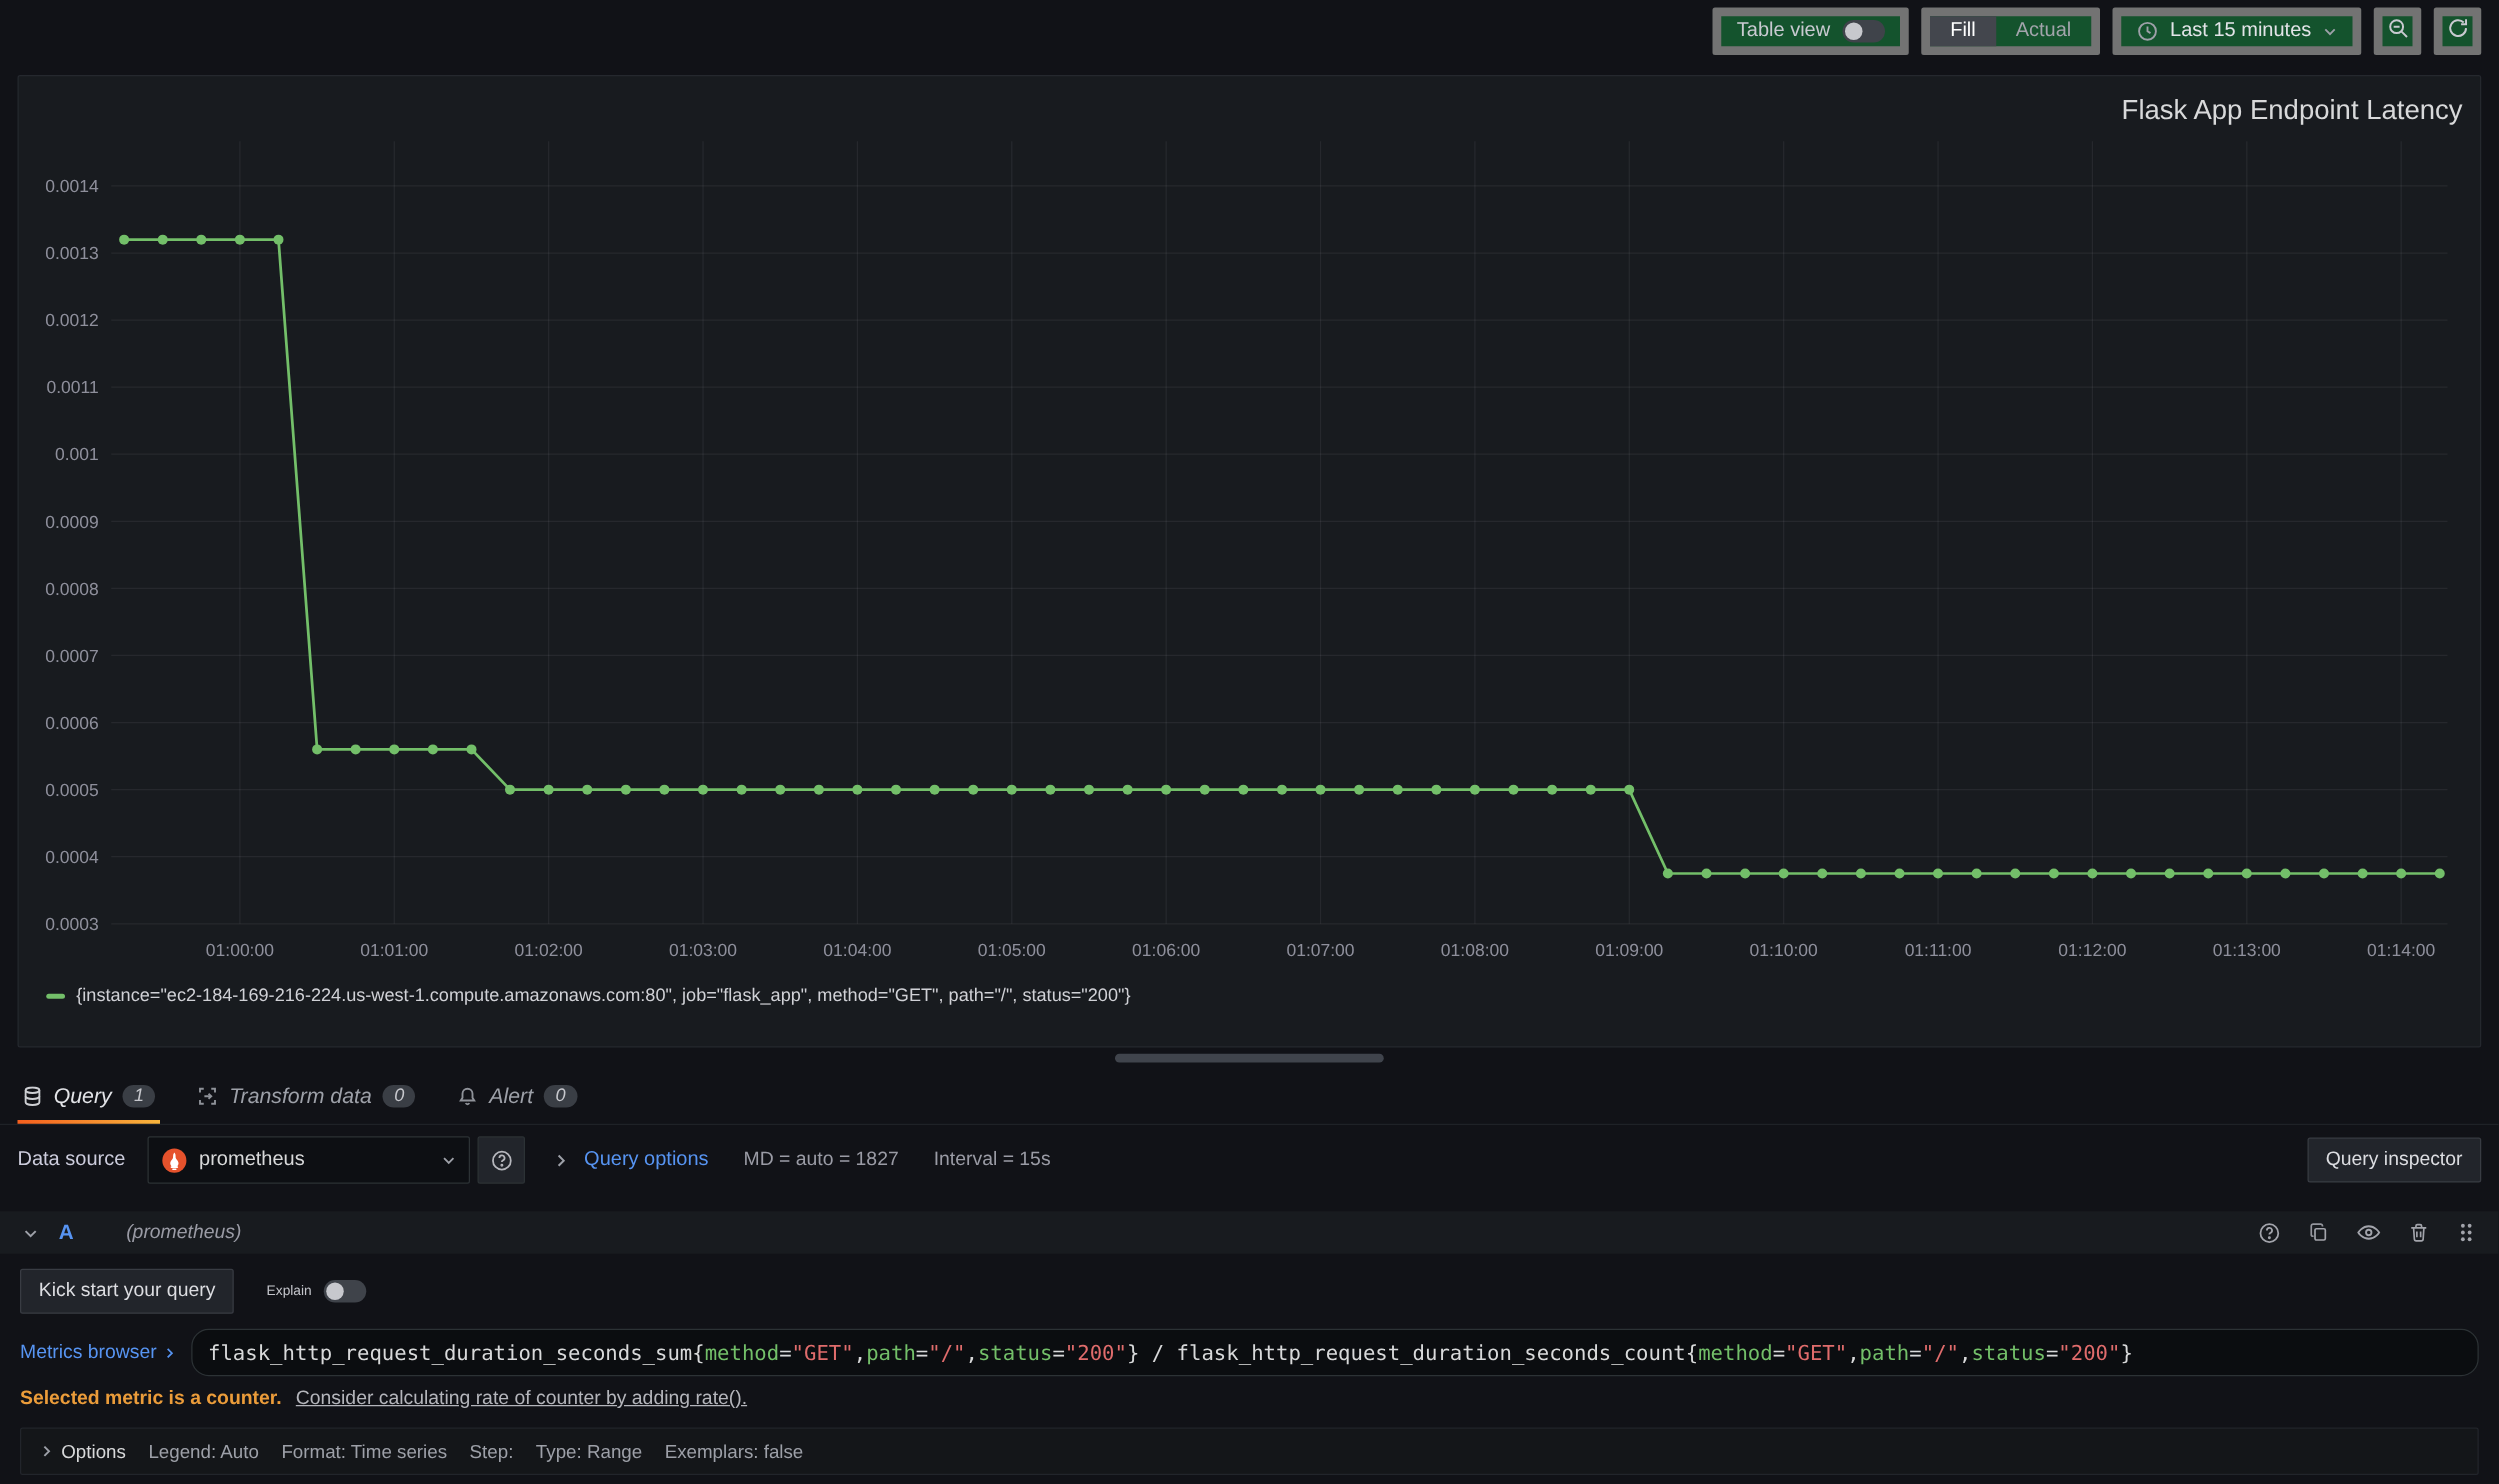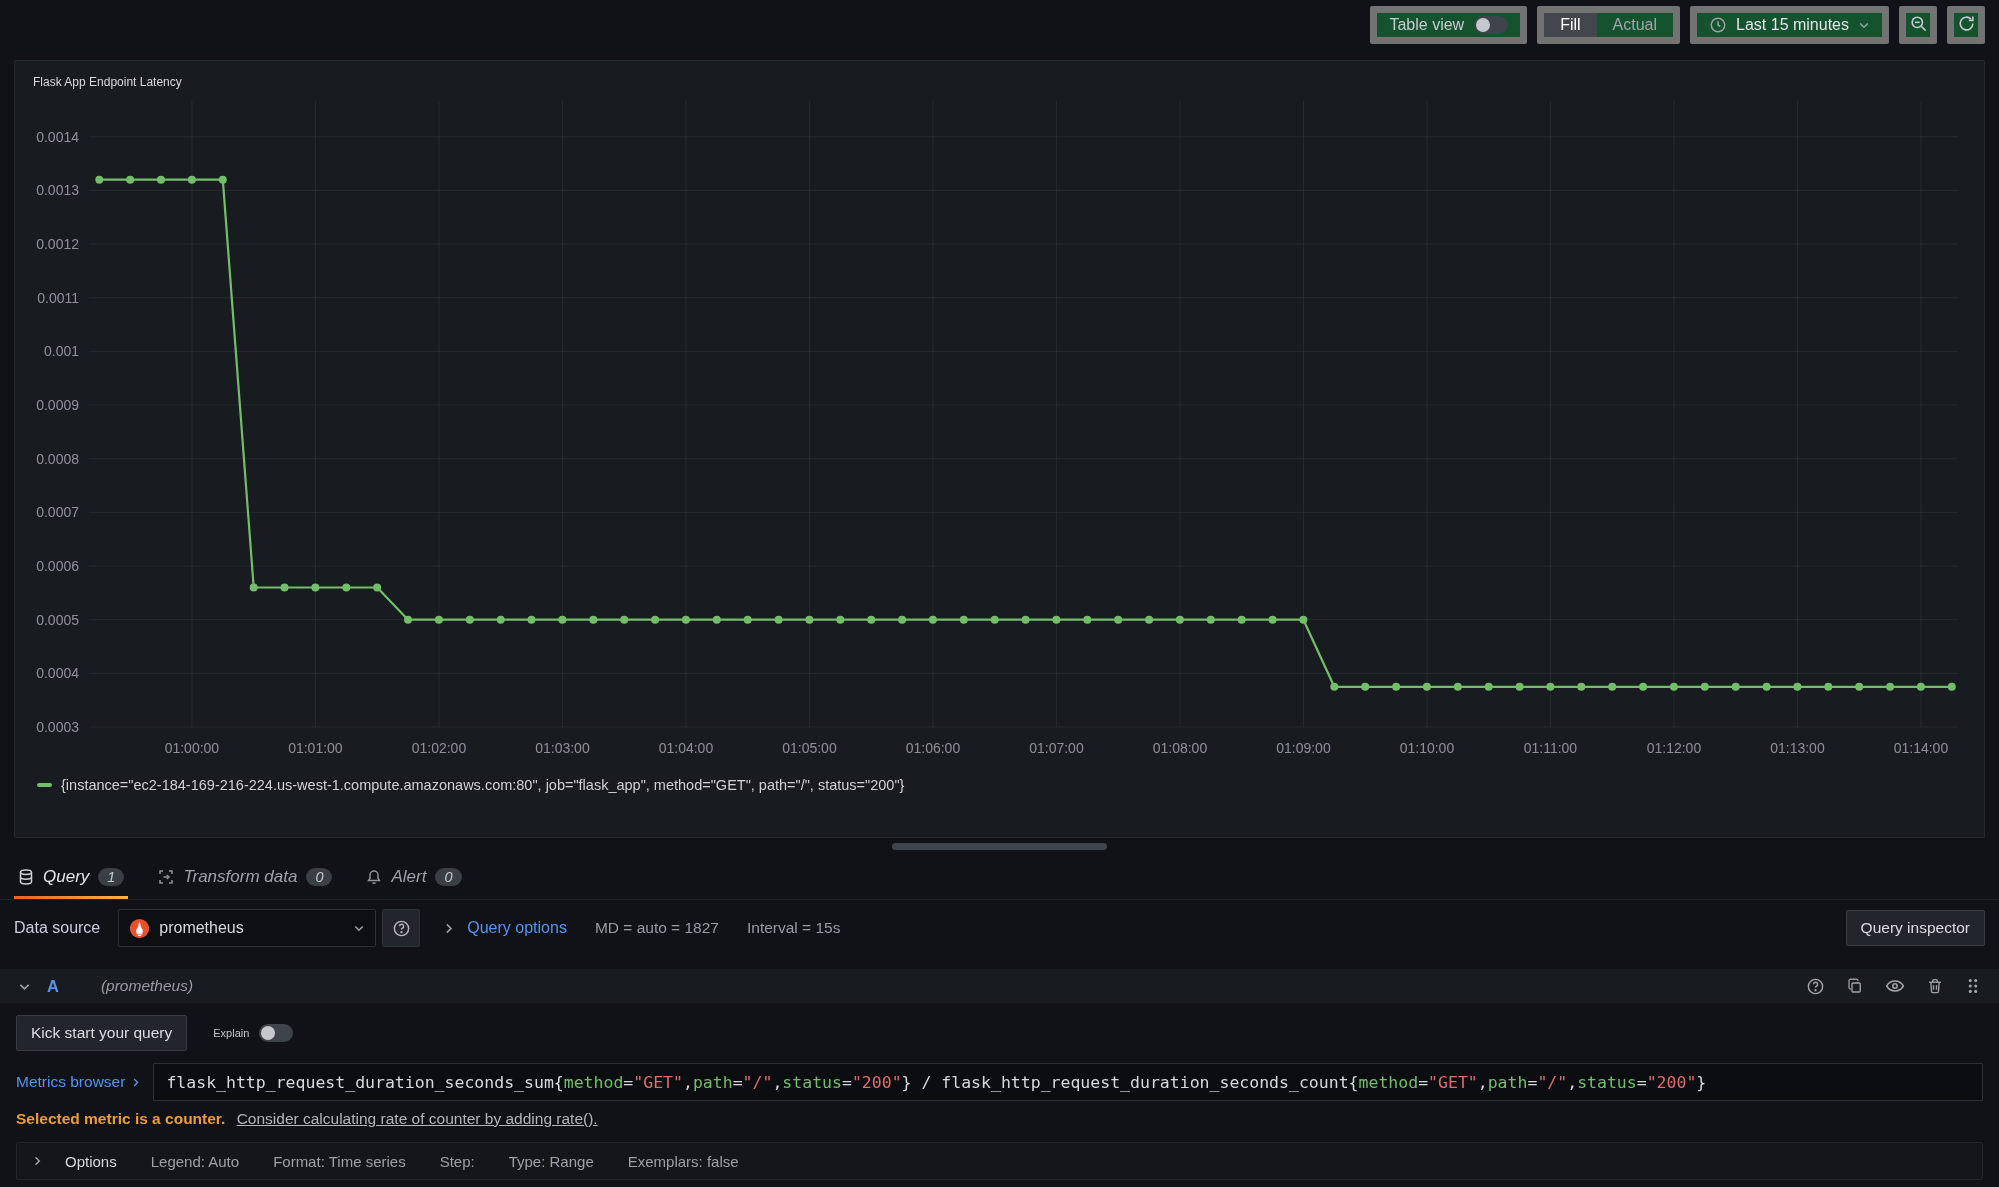--- a/index.html
+++ b/index.html
@@ -16,21 +16,21 @@
   .tableview { padding:0 12px; gap:10px; color:#c9cad1; }
   .toggle { width:34px; height:18px; border-radius:9px; background:#3f434a; position:relative; flex:0 0 auto; }
   .toggle .knob { position:absolute; left:2px; top:2px; width:14px; height:14px; border-radius:50%; background:#c7c8cd; }
   .seg-group .seg { height:100%; display:flex; align-items:center; padding:0 16px; color:#a2a4ab; }
   .seg-group .seg.active { background:#43464d; color:#ffffff; font-weight:500; }
   .timepicker { padding:0 12px; gap:9px; color:#e3e4e8; font-weight:500; }
   .iconbtn { width:38px; justify-content:center; color:#c9cad1; }
   .tb-group, .btn { cursor:default; }
   
   .panel { margin:10px 14px 0; height:778px; background:#181b1f; border:1px solid #25282e; border-radius:2px; padding:10px 14px 6px; display:flex; flex-direction:column; }
-  .panel-title { font-size:12px; font-weight:500; color:#d8d9da; padding:4px 0 4px 4px; }
+  .panel-title { font-size:22px; font-weight:500; color:#d8d9da; padding:4px 0 4px 4px;text-align:right; }
   .legend-row { display:flex; align-items:center; gap:9px; padding:0 0 0 8px; font-size:14.5px; color:#d0d1d6; margin-top:2px; }
   .legend-marker { width:15px; height:4px; border-radius:2px; background:#73bf69; flex:0 0 auto; }
   .scrollzone { height:16px; display:flex; align-items:center; justify-content:center; }
   .scroll-handle { width:215px; height:7px; border-radius:4px; background:#40444c; }
   
   .tabs-row { display:flex; align-items:stretch; gap:30px; padding:0 16px; height:46px; border-bottom:1px solid #1f2227; }
   .tab { position:relative; display:flex; align-items:center; gap:9px; font-size:17px; color:#9da0a8; padding:0 2px;font-style:italic; }
   .tab.active { color:#e3e4e8; }
   .tab .ticon { display:flex; color:inherit; opacity:.9; }
   .badge { background:#3a3e45; color:#c7c8cd; border-radius:11px; padding:1px 9px; font-size:14.5px; }
@@ -53,28 +53,28 @@
   .row-a-icons .ic { display:flex; }
   
   .kick-row { display:flex; align-items:center; margin:12px 16px 0; }
   .explain-label { margin-left:26px; margin-right:10px; color:#c3c4ca; font-size:11px; }
   .right-tools { margin-left:auto; display:flex; align-items:center; gap:14px; }
   .segmented { display:flex; height:34px; border:1px solid #393c43; border-radius:2px; background:#16181d; overflow:hidden; }
   .segmented .seg2 { padding:0 14px; display:flex; align-items:center; color:#9da0a8; font-size:15.5px; }
   .segmented .seg2.active { background:#43464d; color:#ffffff; font-weight:500; }
   .metrics-row { display:flex; align-items:center; margin:12px 16px 0; }
   .mb-label { display:flex; align-items:center; gap:5px; color:#5794f2; font-size:15.5px; white-space:nowrap; }
-  .code-input { flex:1; margin-left:12px; height:38px; background:#0b0d10; border:1px solid #2c3235; border-radius:1px; display:flex; align-items:center; padding:0 12px; font-family:"DejaVu Sans Mono","Liberation Mono",monospace; font-size:16.5px; white-space:pre; overflow:hidden; }
+  .code-input { flex:1; margin-left:12px; height:38px; background:#0b0d10; border:1px solid #2c3235; border-radius:14px; display:flex; align-items:center; padding:0 12px; font-family:"DejaVu Sans Mono","Liberation Mono",monospace; font-size:16.5px; white-space:pre; overflow:hidden; }
   .tok-plain { color:#d8d9da; }
   .tok-label { color:#73bf69; }
   .tok-string { color:#e06c6c; }
   .warning-row { margin:9px 16px 0; font-size:15.5px; }
   .warn-strong { color:#eb9c3a; font-weight:700; }
   .warn-link { color:#b4b5bb; text-decoration:underline; margin-left:7px; }
-  .options-row { margin:14px 16px 0; height:38px; background:#141619; border:1px solid #22252b; border-radius:2px; display:flex; align-items:center; padding:0 14px; gap:34px; font-size:15px; }
+  .options-row { margin:14px 16px 0; height:38px; background:#141619; border:1px solid #22252b; border-radius:2px; display:flex; align-items:center; padding:0 14px; gap:18px; font-size:15px; }
   .options-title { color:#d8d9da; font-weight:500; margin-left:-14px; }
   .opt-item { color:#9da0a8; }
   #chart-svg text { font-family:"Liberation Sans","DejaVu Sans",sans-serif; }
 </style>
 </head>
 <body>
 
 <div class="topbar">
   <div class="tb-group tableview">
     <span>Table view</span>

